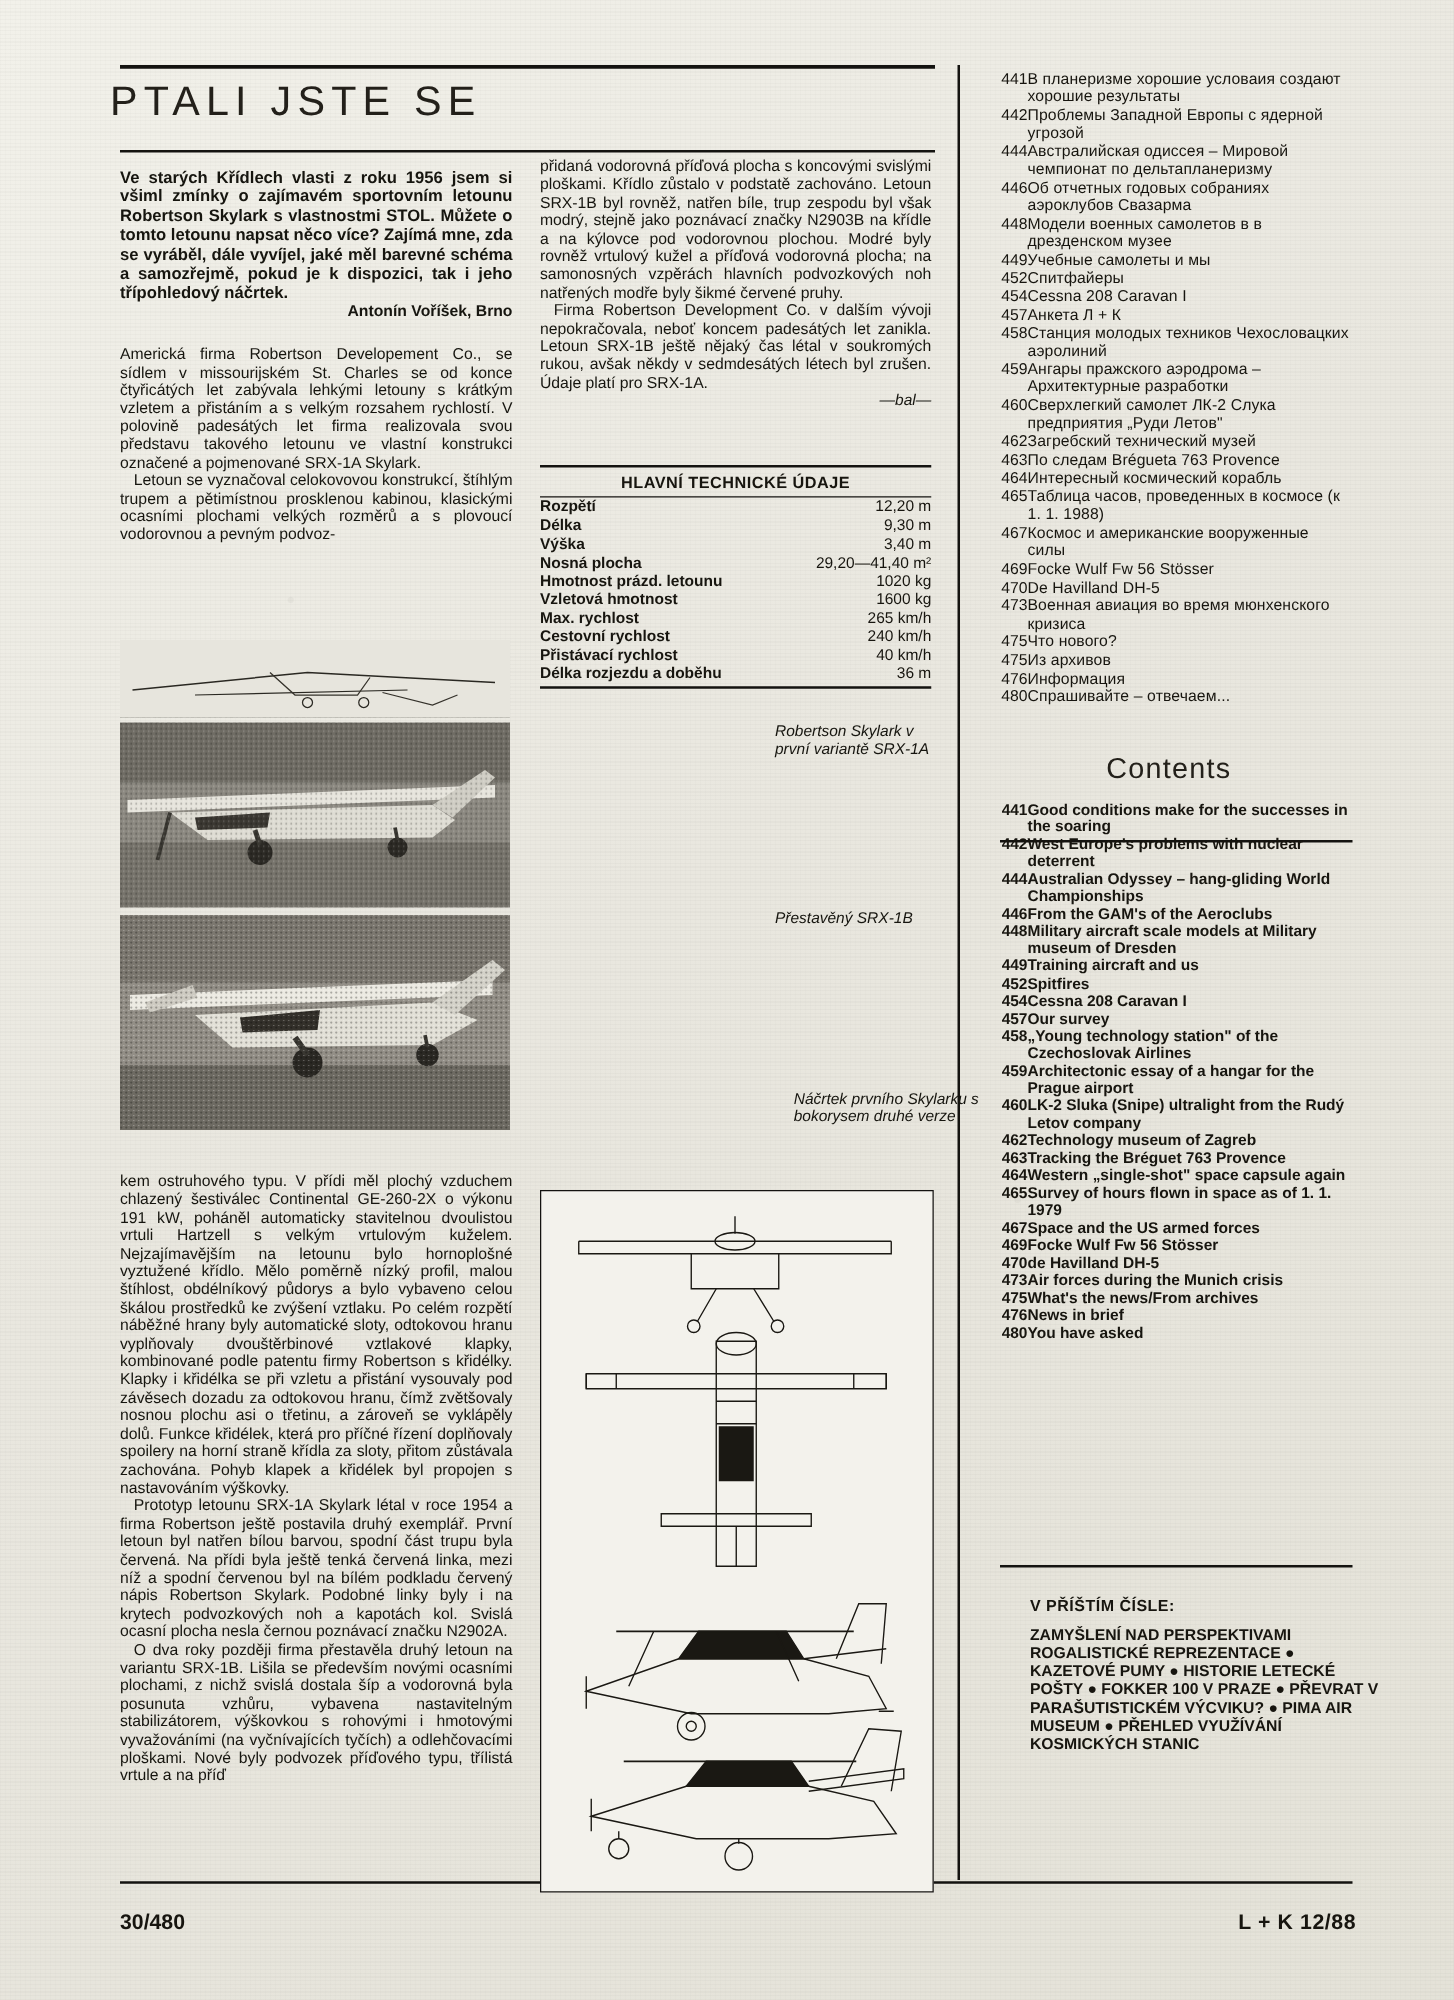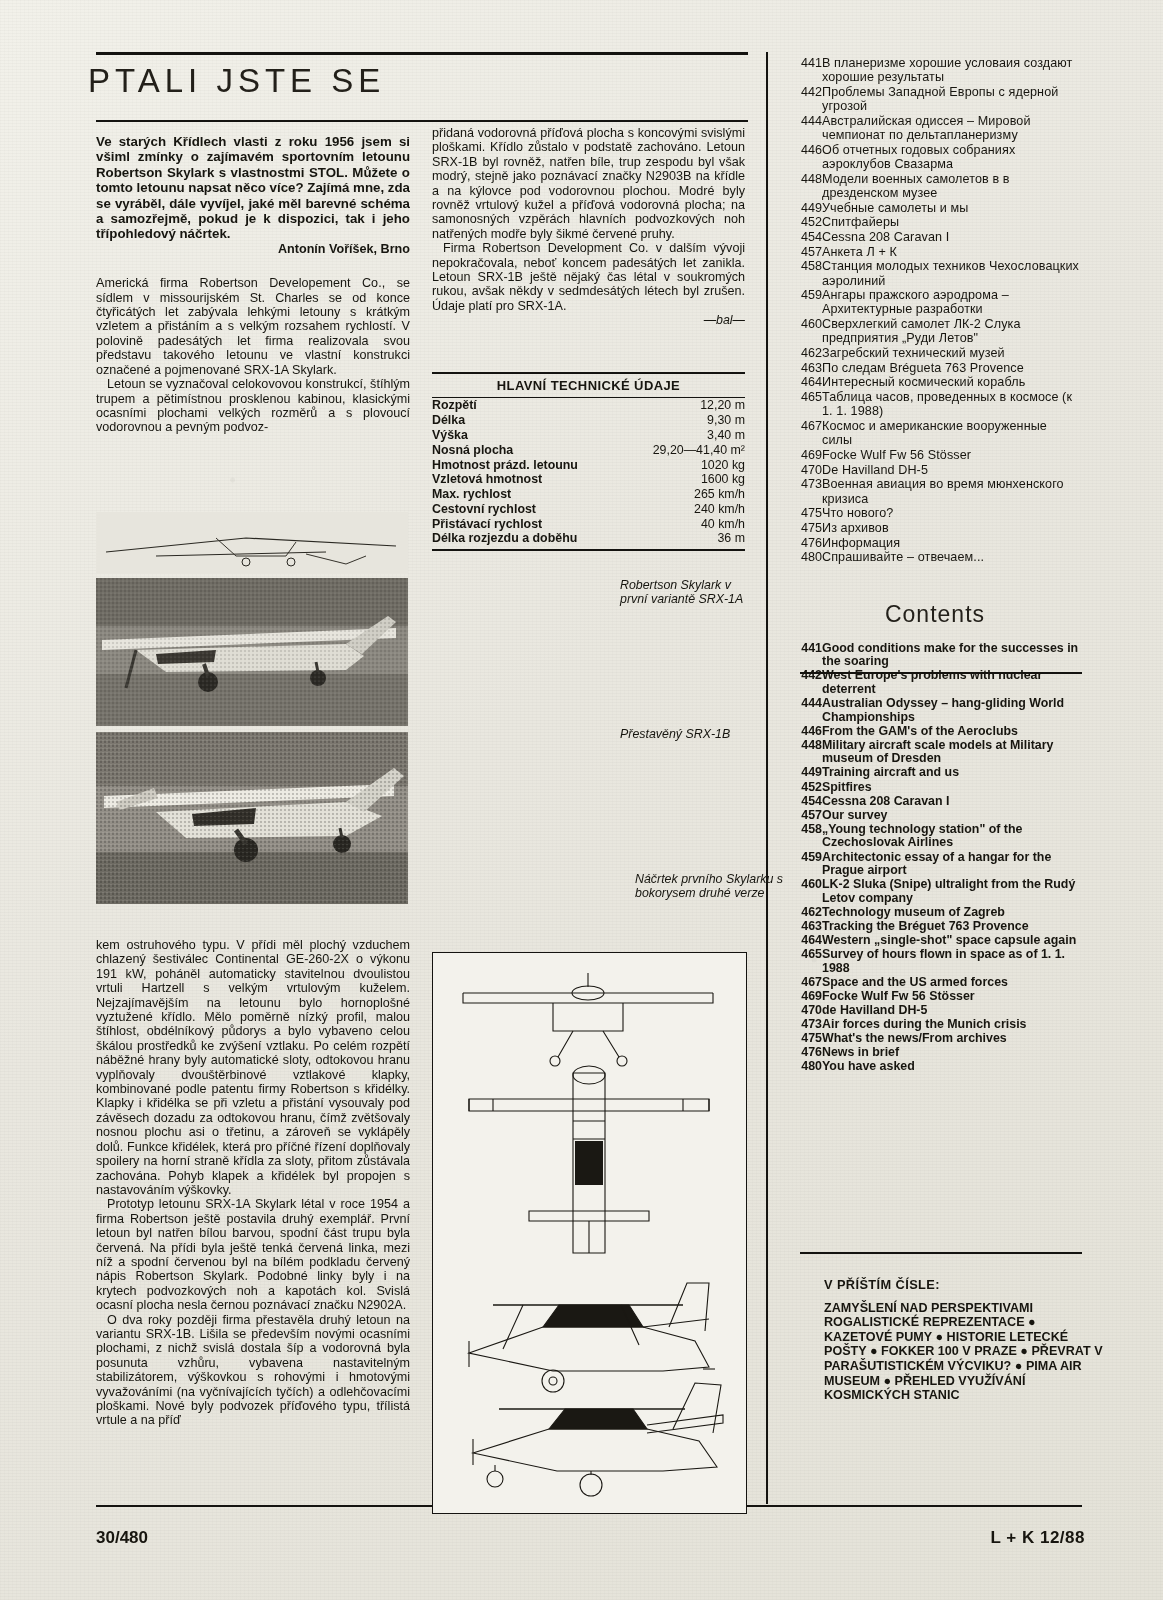--- a/index.html
+++ b/index.html
@@ -432,21 +432,21 @@
         <div class="row">
           <div class="pg">463</div>
           <div class="tx">Tracking the Bréguet 763 Provence</div>
         </div>
         <div class="row">
           <div class="pg">464</div>
           <div class="tx">Western „single-shot" space capsule again</div>
         </div>
         <div class="row">
           <div class="pg">465</div>
-          <div class="tx">Survey of hours flown in space as of 1. 1. 1988</div>
+          <div class="tx">Survey of hours flown in space as of 1. 1. 1979</div>
         </div>
         <div class="row">
           <div class="pg">467</div>
           <div class="tx">Space and the US armed forces</div>
         </div>
         <div class="row">
           <div class="pg">469</div>
           <div class="tx">Focke Wulf Fw 56 Stösser</div>
         </div>
         <div class="row">

